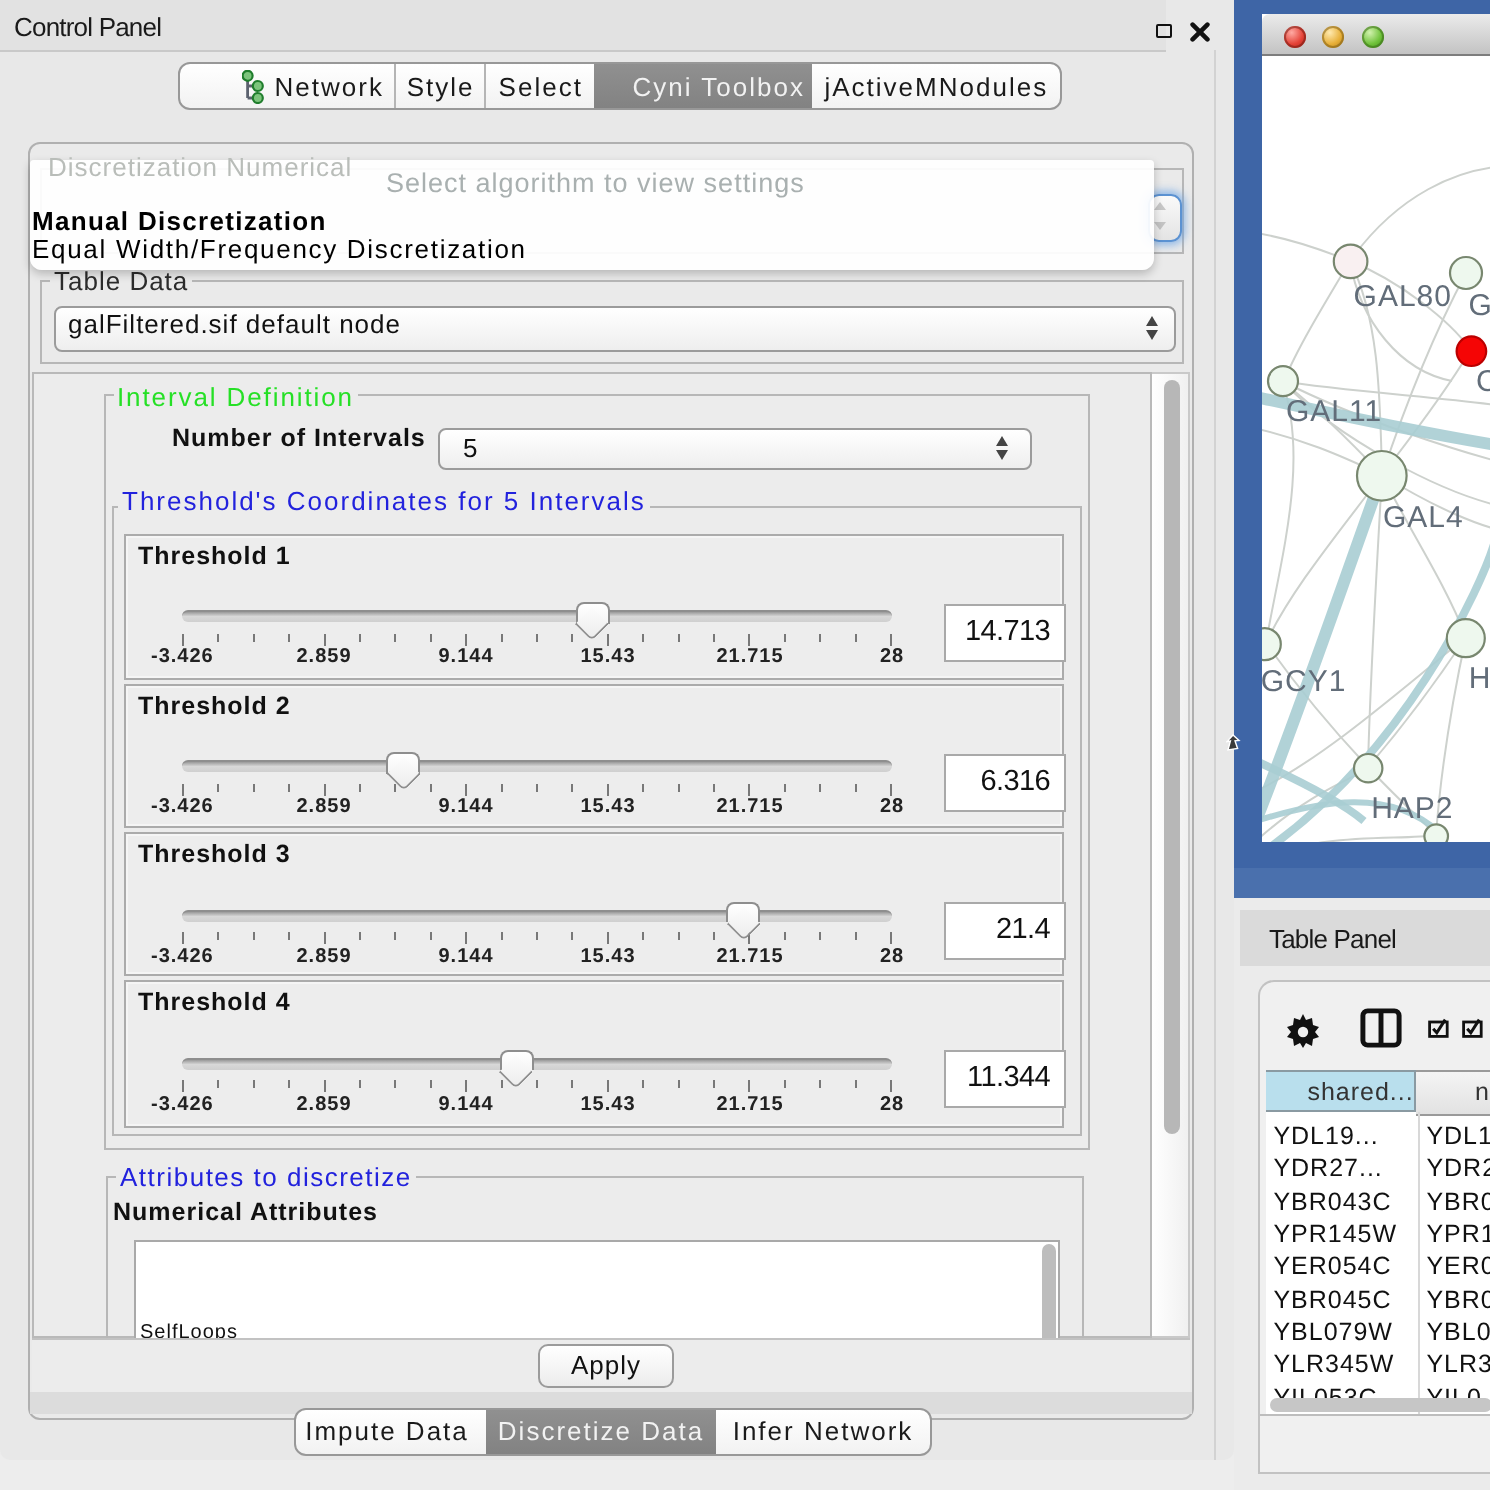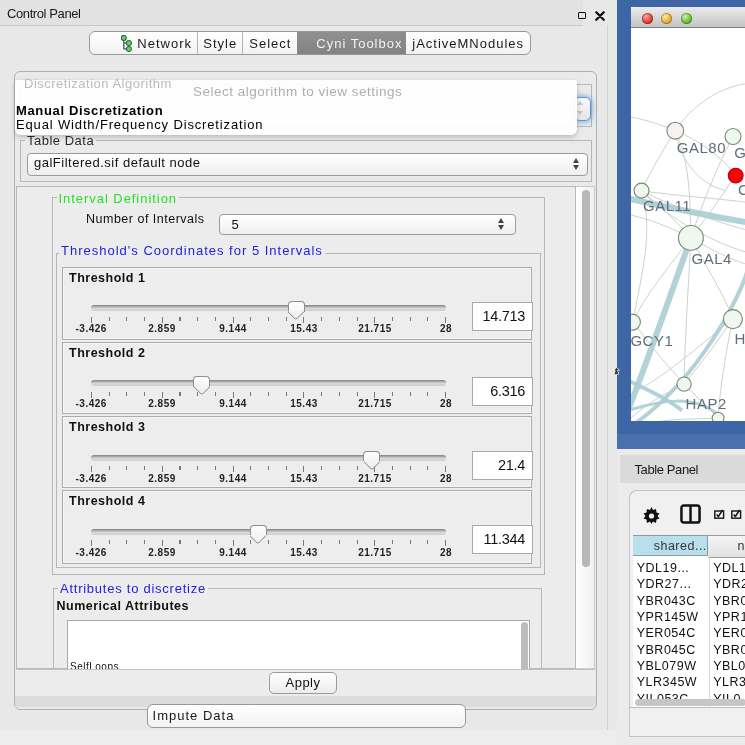--- a/index.html
+++ b/index.html
@@ -79,21 +79,21 @@
         <div class="arrows" style="right:6px;"></div>
       </div>
 
     <div class="abs" id="viewport" style="left:16px;top:185.5px;width:558px;height:481px;background:#ececec;border:1px solid #b9b9b9;"></div>
 
     <div class="abs" style="left:576px;top:185.5px;width:19px;height:483px;background:linear-gradient(to right,#ffffff,#f0f0f0);border:1px solid #c9c9c9;border-left:none;box-sizing:border-box;"></div>
     <div class="abs" style="left:581.5px;top:190px;width:8px;height:377px;background:#b7b7b7;border-radius:4px;"></div>
 
     <div class="abs tbox" style="left:52px;top:196.5px;width:491px;height:376px;"></div>
     <div class="abs tlabel" style="left:56.5px;top:190.5px;color:#26e026;letter-spacing:0.95px;background:#ececec;">Interval Definition</div>
-    <div class="abs" style="left:86px;top:211.5px;font-size:12.5px;font-weight:normal;color:#111;">Number of Intervals</div>
+    <div class="abs" style="left:86px;top:211.5px;font-size:12.5px;font-weight:bold;color:#111;">Number of Intervals</div>
     <div class="abs combo" style="left:218.5px;top:213.5px;width:295px;height:19px;">
         <span class="val" style="left:12px;">5</span>
         <div class="arrows" style="right:9px;"></div>
       </div>
     <div class="abs tbox" style="left:55.5px;top:252.5px;width:483px;height:313.5px;"></div>
     <div class="abs tlabel" style="left:59px;top:242.8px;color:#2222dd;letter-spacing:1px;background:#ececec;">Threshold's Coordinates for 5 Intervals</div>
 
     <div class="throw" style="top:266.5px;height:71px;">
       <div class="tl">Threshold 1</div>
       <div class="track"></div>
@@ -166,20 +166,22 @@
       <div style="font-size:10px;color:#111;padding:2px 0 0 2.5px;line-height:15.7px;margin-top:36px;">SelfLoops<br>TopologicalCoefficient<br>BetweennessCentrality</div>
       <div style="position:absolute;right:1px;top:1px;width:7px;height:60px;background:#bdbdbd;border-radius:4px;"></div>
     </div>
 
     <div class="abs" style="left:16px;top:669px;width:579px;height:27px;background:#ececec;border-top:1px solid #c2c2c2;"></div>
     <div class="abs" style="left:15px;top:696px;width:581px;height:11px;background:#dcdcdc;"></div>
     <div class="abs" style="left:269px;top:671.5px;width:66px;height:20px;background:linear-gradient(#ffffff,#ececec);border:1px solid #9b9b9b;border-radius:5px;font-size:13px;color:#111;text-align:center;line-height:19px;">Apply</div>
 
     <div class="abs seg" style="left:147px;top:703.5px;width:317px;height:22px;">
       <div class="it" style="width:95px;padding-right:4px;box-sizing:border-box;">Impute Data</div>
+      <div class="it sel" style="width:115px;">Discretize Data</div>
+      <div class="it" style="width:107px;">Infer Network</div>
     </div>
   </div>
 
   <div class="abs" style="left:617px;top:0;width:128px;height:449px;background:#3e65a6;"></div>
   <div class="abs" style="left:617px;top:434px;width:128px;height:15px;background:#4a70ad;"></div>
 
   <div class="abs" style="left:631px;top:6.5px;width:114px;height:414px;background:#ffffff;">
     <div class="abs" style="left:0;top:0;width:114px;height:20.5px;background:linear-gradient(#ebebeb,#c3c3c3);border-bottom:1px solid #7d7d7d;border-radius:4px 0 0 0;"></div>
     <div class="abs" style="left:10.5px;top:6.3px;width:11px;height:11px;border-radius:50%;background:radial-gradient(circle at 35% 30%,#ffaaa3,#e44237 55%,#a82018);box-shadow:inset 0 0 0 1px rgba(120,30,20,0.55);"></div>
     <div class="abs" style="left:30px;top:6.3px;width:11px;height:11px;border-radius:50%;background:radial-gradient(circle at 35% 30%,#ffeab0,#e7af38 55%,#a87a18);box-shadow:inset 0 0 0 1px rgba(130,95,20,0.55);"></div>
@@ -276,17 +278,17 @@
       <div class="abs" style="left:0;top:216px;width:116px;height:1px;background:#bdbdbd;"></div>
     </div>
   </div>
 
   <div class="abs" style="left:607px;top:25px;width:1px;height:705px;background:#d2d2d2;"></div>
   <svg class="abs" style="left:613px;top:367px;" width="8" height="9" viewBox="0 0 8 9">
       <path d="M1 8 L2.2 3.5 L0.5 3.8 L3.5 0.5 L6.5 3.2 L4.5 3.4 L5.8 7.2 Z" fill="#3a3a3a" stroke="#fff" stroke-width="0.7"></path>
     </svg>
 
   <div class="abs" style="left:15px;top:80px;width:562px;height:55px;background:rgba(255,255,255,0.93);border-radius:2px 2px 6px 6px;box-shadow:0 2px 5px rgba(0,0,0,0.22);"></div>
-  <div class="abs" style="left:24px;top:76px;font-size:13px;color:#b9bdb9;">Discretization Algorithm</div>
+  <div class="abs" style="left:24px;top:76px;font-size:13px;color:#b9bdb9;">Discretization Numerical</div>
   <div class="abs" style="left:193px;top:84px;font-size:13.5px;color:#a9b0b0;">Select algorithm to view settings</div>
   <div class="abs" style="left:16px;top:103px;font-size:13px;font-weight:bold;color:#000;letter-spacing:0.65px;">Manual Discretization</div>
   <div class="abs" style="left:16px;top:116.5px;font-size:13px;color:#000;letter-spacing:0.85px;">Equal Width/Frequency Discretization</div>
 </div>
 
 </body></html>

